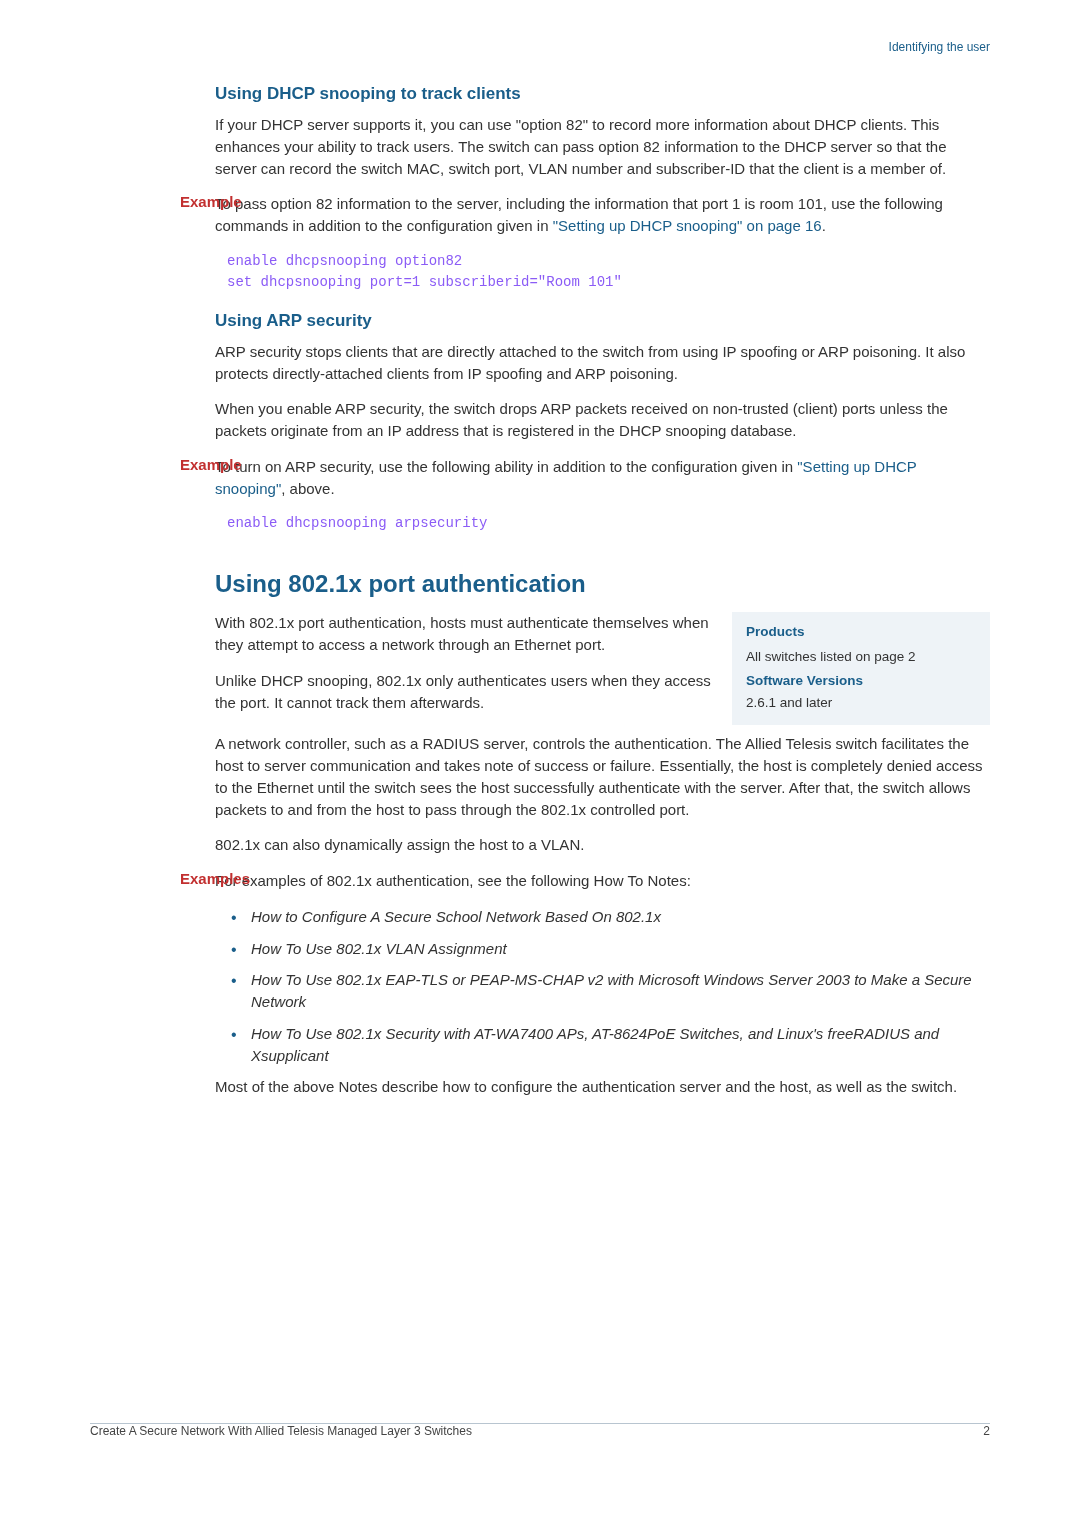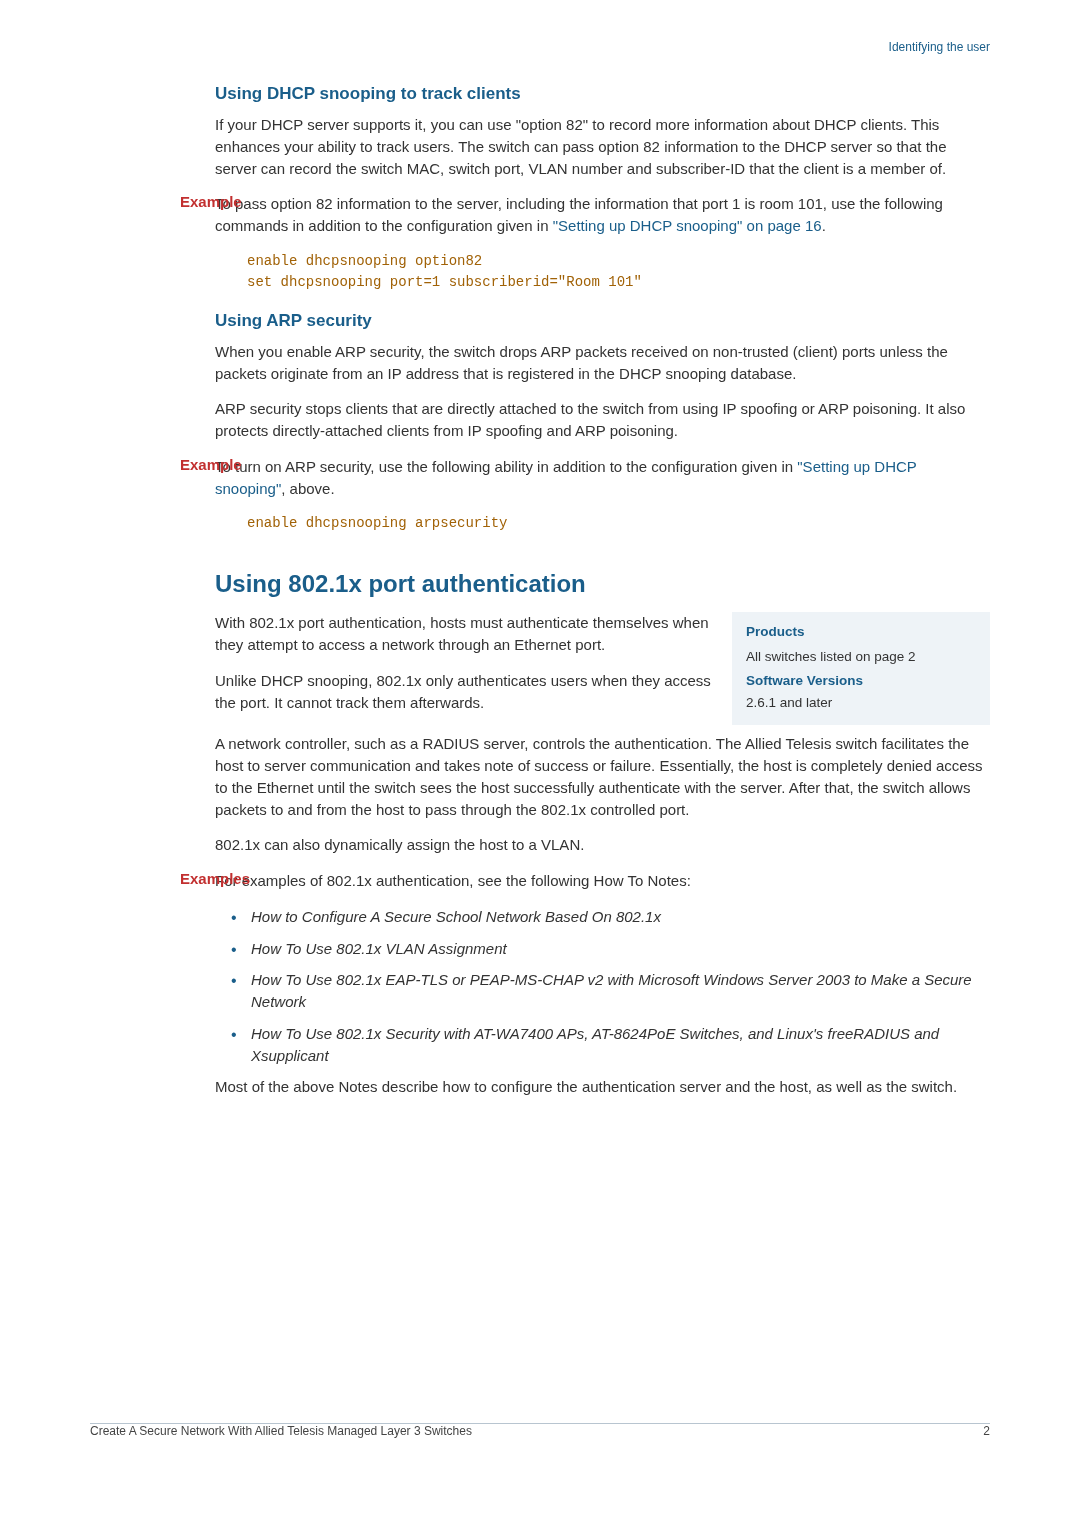--- a/index.html
+++ b/index.html
@@ -51,23 +51,23 @@
     width: 110px;
     text-align: left;
     font-size: 15px;
     font-weight: bold;
     color: #c23030;
   }
   .code-block {
     font-family: "Courier New", monospace;
     font-size: 14px;
     line-height: 1.5;
-    margin-left: 32px;
+    margin-left: 12px;
     margin-bottom: 14px;
-    color: #a16207;
+    color: #8b5cf6;
   }
   .link-inline {
     color: #1a5e8a;
   }
   .products-box {
     float: right;
     width: 230px;
     background: #eef3f7;
     padding: 10px 14px 12px 14px;
     margin-left: 18px;
@@ -149,22 +149,22 @@
       </div>
       <div class="code-block">
         <div>enable dhcpsnooping option82</div>
         <div>set dhcpsnooping port=1 subscriberid="Room 101"</div>
       </div>
     </div>
   </div>
 
   <div class="content-wrap">
     <div class="h3">Using ARP security</div>
+    <div class="body-text">ARP security stops clients that are directly attached to the switch from using IP spoofing or ARP poisoning. It also protects directly-attached clients from IP spoofing and ARP poisoning.</div>
     <div class="body-text">When you enable ARP security, the switch drops ARP packets received on non-trusted (client) ports unless the packets originate from an IP address that is registered in the DHCP snooping database.</div>
-    <div class="body-text">ARP security stops clients that are directly attached to the switch from using IP spoofing or ARP poisoning. It also protects directly-attached clients from IP spoofing and ARP poisoning.</div>
   </div>
 
   <div style="position:relative;">
     <div class="side-label">Example</div>
     <div class="content-wrap">
       <div class="body-text">
         <span>To turn on ARP security, use the following ability in addition to the configuration given in </span><span class="link-inline">"Setting up DHCP snooping"</span><span>, above.</span>
       </div>
       <div class="code-block">
         <div>enable dhcpsnooping arpsecurity</div>

